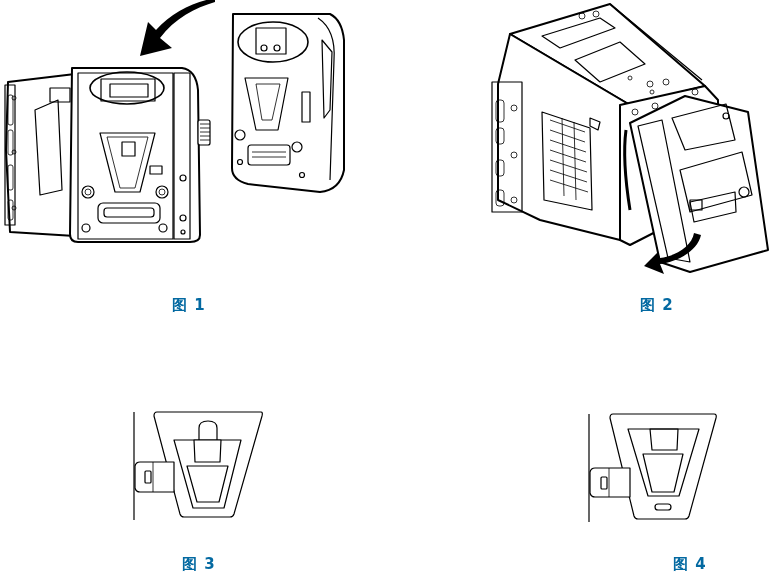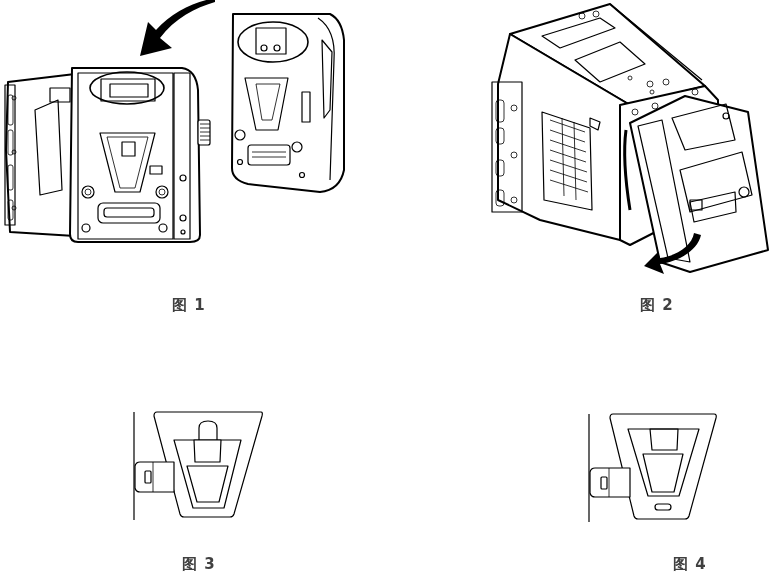--- a/index.html
+++ b/index.html
@@ -1,18 +1,18 @@
 <!DOCTYPE html>
 <html><head>
 <meta charset="utf-8">
 <style>
   html,body{margin:0;padding:0;background:#ffffff;}
   body{width:775px;height:578px;position:relative;overflow:hidden;font-family:"DejaVu Sans","Liberation Sans",sans-serif;}
   .panel{position:absolute;}
-  .caption{position:absolute;font-family:"DejaVu Sans","Liberation Sans",sans-serif;font-size:15px;font-weight:bold;color:#404040;white-space:nowrap;letter-spacing:1px;}
+  .caption{position:absolute;font-family:"DejaVu Sans","Liberation Sans",sans-serif;font-size:15px;font-weight:bold;color:#0369a1;white-space:nowrap;letter-spacing:1px;}
   svg{display:block;}
   .ln{fill:#fff;stroke:#000;stroke-width:2;stroke-linejoin:round;stroke-linecap:round;}
   .thin{fill:none;stroke:#000;stroke-width:1.2;stroke-linejoin:round;}
   .thinf{fill:#fff;stroke:#000;stroke-width:1.2;stroke-linejoin:round;}
   .hair{fill:none;stroke:#000;stroke-width:0.8;}
   .blk{fill:#000;stroke:none;}
 </style>
 </head>
 <body>
 

